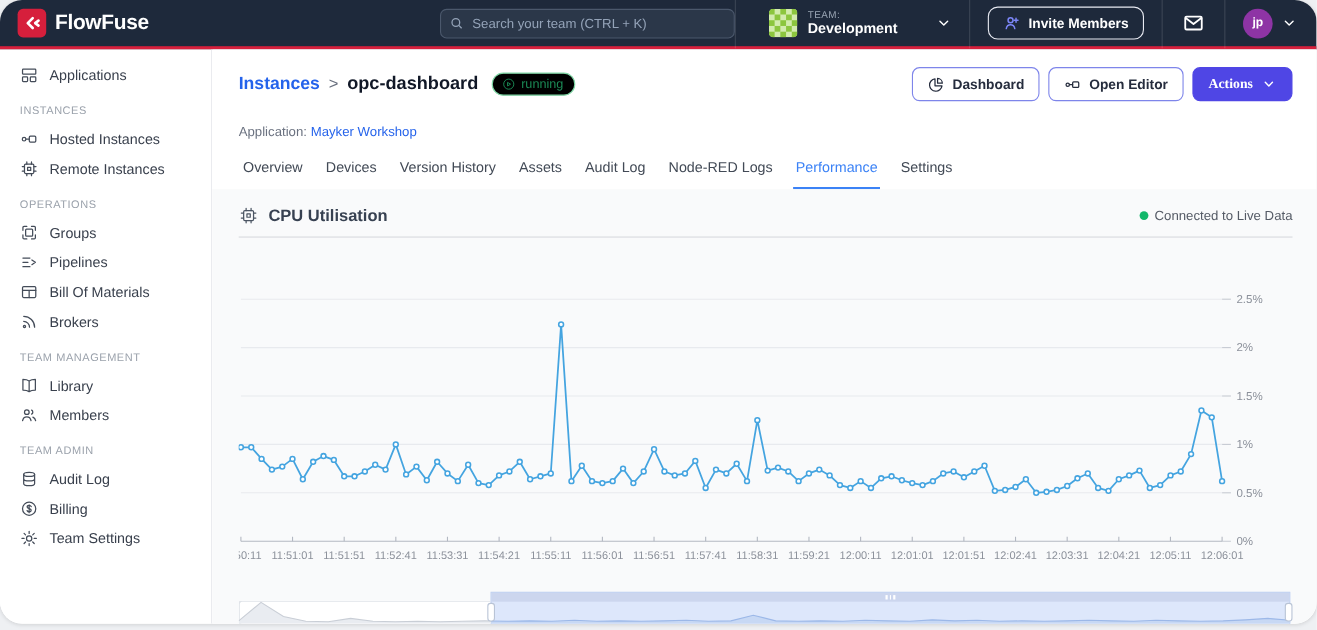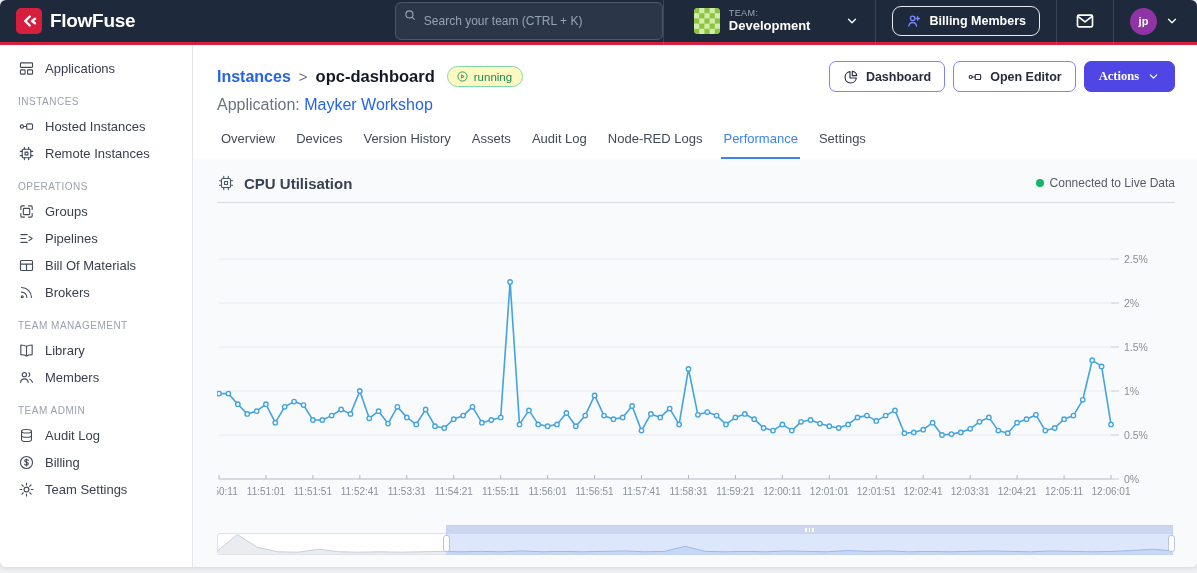--- a/index.html
+++ b/index.html
@@ -4,37 +4,37 @@
 <style>
   * { box-sizing: border-box; margin: 0; padding: 0; }
   html,body { width:100%; height:100%; }
   body {
     background:#eef0f3;
     font-family:"Liberation Sans", sans-serif;
     -webkit-font-smoothing:antialiased;
   }
   .app {
     width:1197px; height:567px; margin:0 auto;
-    border-radius:6px; overflow:hidden; background:#ffffff;
+    border-radius:20px; overflow:hidden; background:#ffffff;
     box-shadow:0 1px 4px rgba(0,0,0,.12);
     display:flex; flex-direction:column;
   }
   
   .navbar {
     height:45px; background:#1e293b; flex:0 0 auto;
     display:flex; align-items:center; padding:0 14px 0 16px;
     border-bottom:3px solid #d61f3c;
   }
   .brand { display:flex; align-items:center; gap:8px; }
   .brand-logo { width:26px; height:26px; border-radius:5px; background:#d61f3c;
     display:flex; align-items:center; justify-content:center; }
   .brand-logo svg { width:18px; height:18px; stroke:#fff; stroke-width:3.2; fill:none;
     stroke-linecap:round; stroke-linejoin:round; }
   .brand-name { color:#fff; font-size:19px; font-weight:bold; letter-spacing:-0.3px; }
-  .nav-search { margin-left:auto; position:relative; width:268px; height:38px; }
+  .nav-search { margin-left:auto; position:relative; width:268px; height:27px; }
   .nav-search svg { position:absolute; left:8px; top:6px; width:14px; height:14px;
     stroke:#94a3b8; stroke-width:2; fill:none; }
   .nav-search input {
     width:100%; height:100%; background:#2b3749; border:1px solid #4b586c;
     border-radius:6px; color:#e2e8f0; font-size:12px; padding:0 8px 0 28px;
     font-family:"Liberation Sans", sans-serif; outline:none;
   }
   .nav-search input::placeholder { color:#94a3b8; }
   .nav-divider { width:1px; height:45px; background:rgba(255,255,255,.13); margin:0 0; }
   .team-select { display:flex; align-items:center; gap:9px; padding:0 16px; height:45px; cursor:pointer; margin-left:14px;justify-content:flex-end; }
@@ -69,36 +69,36 @@
   .side-item svg { width:17px; height:17px; stroke:#444c59; stroke-width:1.6; fill:none;
     stroke-linecap:round; stroke-linejoin:round; flex:0 0 auto; }
   
   .main { flex:1; display:flex; flex-direction:column; min-width:0; background:#fff; }
   .main-header { padding:16px 22px 0 24px; background:#fff; }
   .crumb-row { display:flex; align-items:center; }
   .crumb-link { color:#2563eb; font-size:16px; font-weight:600; cursor:pointer; }
   .crumb-sep { color:#6b7280; font-size:15px; margin:0 8px; }
   .crumb-current { color:#111827; font-size:16.5px; font-weight:bold; }
   .badge-running { margin-left:12px; display:inline-flex; align-items:center; gap:5px;
-    background:#fef9c3; border:1px solid #7fd9a6; color:#1b8a56; font-size:11.5px;
+    background:#000000; border:1px solid #7fd9a6; color:#1b8a56; font-size:11.5px;
     padding:3px 10px 3px 8px; border-radius:999px; cursor:default; }
   .badge-running svg { width:13px; height:13px; stroke:#1b8a56; stroke-width:1.6; fill:none;
     stroke-linejoin:round; }
   .hdr-buttons { margin-left:auto; display:flex; gap:8px; }
   .btn-outline { display:flex; align-items:center; gap:7px; height:31px; padding:0 13px;
     background:#fff; border:1px solid #7e85ea; border-radius:7px; color:#252c3d;
     font-size:12.5px; font-weight:bold; cursor:pointer; font-family:"Liberation Sans", sans-serif; }
   .btn-outline svg { width:16px; height:16px; stroke:#252c3d; stroke-width:1.7; fill:none;
     stroke-linecap:round; stroke-linejoin:round; }
   .btn-solid { display:flex; align-items:center; gap:8px; height:31px; padding:0 14px;
     background:#4f46e5; border:1px solid #4f46e5; border-radius:7px; color:#fff;
     font-size:12.5px; font-weight:bold; cursor:pointer; font-family:Liberation Serif, serif; }
   .btn-solid svg { width:13px; height:13px; stroke:#fff; stroke-width:2.4; fill:none;
     stroke-linecap:round; stroke-linejoin:round; }
-  .app-line { margin-top:4px; font-size:16px; color:#6b7280; }
+  .app-line { margin-top:21px; font-size:12px; color:#6b7280; }
   .app-line a { color:#2563eb; text-decoration:none; cursor:pointer; }
   .tabs { display:flex; gap:17px; margin-top:13px; padding:0 2px; }
   .tab { font-size:13px; color:#40475299; color:#424a56; padding:4px 2px 11px; cursor:pointer;
     border-bottom:2px solid transparent; }
   .tab.active { color:#3b82f6; border-bottom-color:#3b82f6; }
   
   .content { flex:1; background:#f9fafb; padding:15px 22px 10px 24px; min-height:0; }
   .panel-head { display:flex; align-items:center; }
   .panel-title { display:flex; align-items:center; gap:9px; font-size:15px; font-weight:600; color:#374151; }
   .panel-title svg { width:18px; height:18px; stroke:#4b5563; stroke-width:1.5; fill:none;
@@ -177,21 +177,21 @@
         </svg>
     </div>
 
     <div class="nav-divider"></div>
 
     <button class="invite-btn">
       <svg viewBox="0 0 24 24">
           <circle cx="10" cy="8" r="3.4"></circle>
           <path d="M4.2 19.5c.6-3.3 2.9-5.3 5.8-5.3 2.9 0 5.2 2 5.8 5.3M17.5 5.5v5.4M14.8 8.2h5.4"></path>
         </svg>
-      <span>Billing Members</span>
+      <span>Invite Members</span>
     </button>
 
     <div class="nav-divider"></div>
 
     <div class="mail-wrap">
       <svg viewBox="0 0 24 24">
           <rect x="3" y="5" width="18" height="14" rx="1.5"></rect>
           <path d="M3.5 6.5L12 13l8.5-6.5"></path>
         </svg>
     </div>

